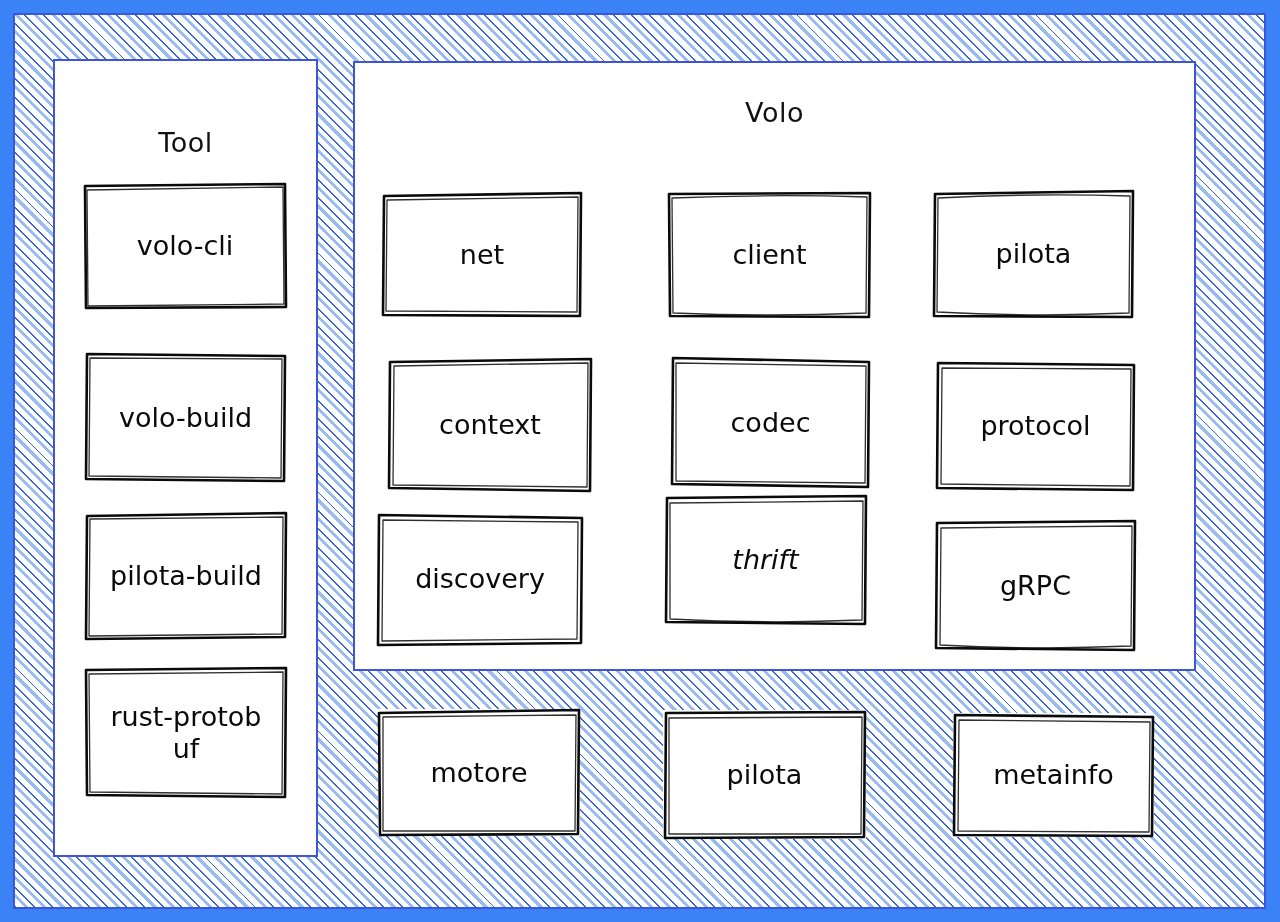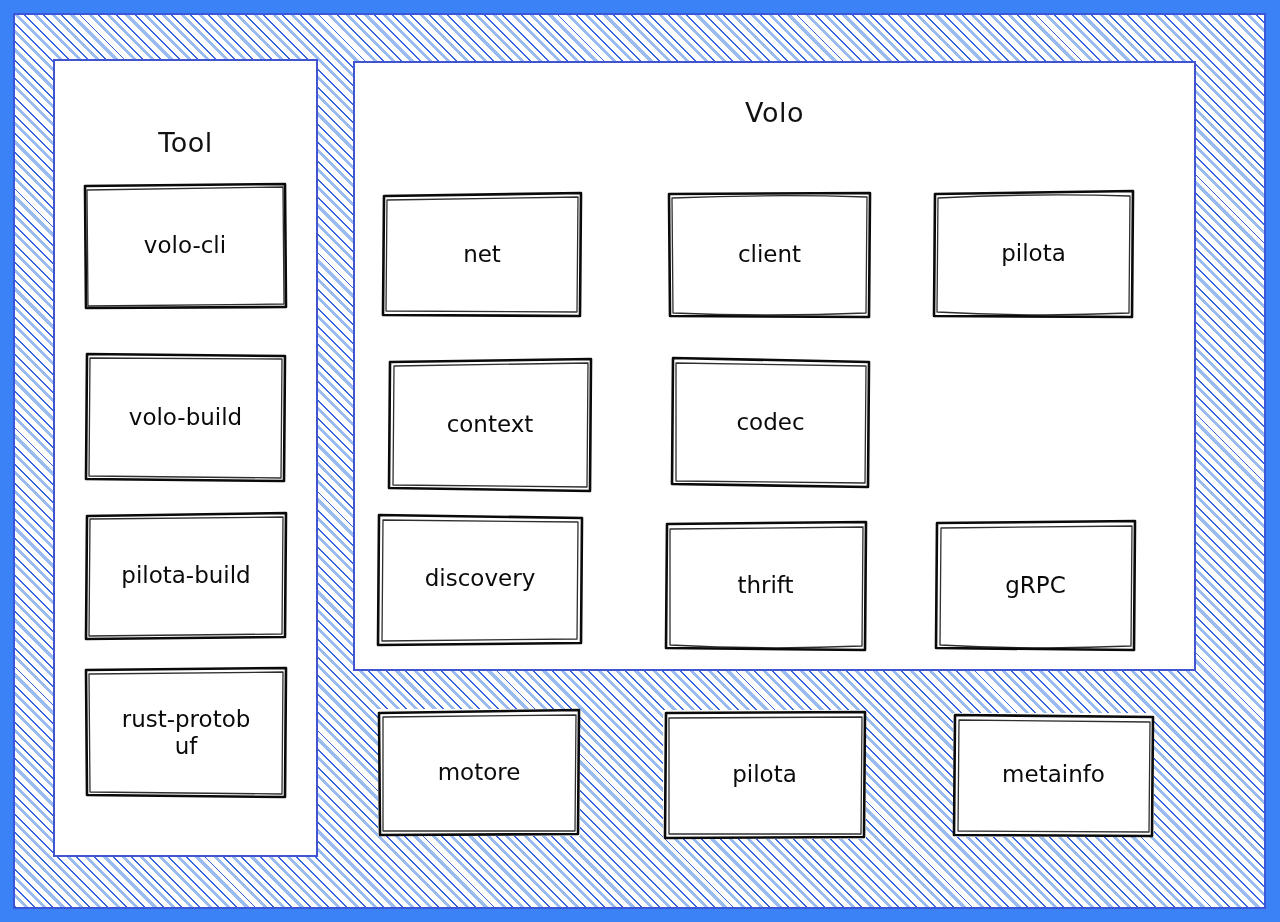--- a/index.html
+++ b/index.html
@@ -68,21 +68,21 @@
     background: #ffffff;
   }
   .node-label {
     position: absolute;
     left: 6px;
     right: 6px;
     top: 50%;
     transform: translateY(-50%);
     text-align: center;
     color: #0a0a0a;
-    font-size: 23px;
+    font-size: 27px;
     line-height: 1.18;
     word-break: break-all;
     white-space: pre-wrap;
   }
   
   .hand {
     font-family: "DejaVu Sans", sans-serif;
     font-weight: 500;
     transform-origin: center;
   }
@@ -177,31 +177,39 @@
 
   <div class="node" style="left:668px; top:354px; width:205px; height:137px;">
     <div class="node-bg"></div>
     <svg width="205" height="137" viewBox="0 0 205 137">
       <path d="M5,4 L201,8 L200,133 L4,130 Z" fill="none" stroke="#0a0a0a" stroke-width="2.6" stroke-linecap="round" stroke-linejoin="round"></path>
       <path d="M8,9 L198,12 L197,129 L8,127 Z" fill="none" stroke="#0a0a0a" stroke-width="1.3" stroke-linecap="round" stroke-linejoin="round" opacity="0.85"></path>
     </svg>
     <div class="node-label hand">codec</div>
   </div>
 
+  <div class="node" style="left:934px; top:358px; width:203px; height:136px;">
+    <div class="node-bg"></div>
+    <svg width="203" height="136" viewBox="0 0 203 136">
+      <path d="M4,5 L200,7 L199,132 L3,130 Z" fill="none" stroke="#0a0a0a" stroke-width="2.6" stroke-linecap="round" stroke-linejoin="round"></path>
+      <path d="M8,10 L197,11 L196,128 L7,126 Z" fill="none" stroke="#0a0a0a" stroke-width="1.3" stroke-linecap="round" stroke-linejoin="round" opacity="0.85"></path>
+    </svg>
+    <div class="node-label hand">protocol</div>
+  </div>
 
   <div class="node" style="left:375px; top:510px; width:210px; height:138px;">
     <div class="node-bg"></div>
     <svg width="210" height="138" viewBox="0 0 210 138">
       <path d="M4,5 L207,8 L206,133 L3,135 Z" fill="none" stroke="#0a0a0a" stroke-width="2.6" stroke-linecap="round" stroke-linejoin="round"></path>
       <path d="M8,10 L203,12 L202,129 L7,131 Z" fill="none" stroke="#0a0a0a" stroke-width="1.3" stroke-linecap="round" stroke-linejoin="round" opacity="0.85"></path>
     </svg>
     <div class="node-label hand">discovery</div>
   </div>
 
-  <div class="node" style="left:662px; top:518px; width:207px; height:136px;">
+  <div class="node" style="left:662px; top:492px; width:207px; height:136px;font-style:italic;">
     <div class="node-bg"></div>
     <svg width="207" height="136" viewBox="0 0 207 136">
       <path d="M5,6 L204,4 L203,132 L4,130 Z" fill="none" stroke="#0a0a0a" stroke-width="2.6" stroke-linecap="round" stroke-linejoin="round"></path>
       <path d="M8,11 L201,9 L200,128 Q104,132 8,127 Z" fill="none" stroke="#0a0a0a" stroke-width="1.3" stroke-linecap="round" stroke-linejoin="round" opacity="0.85"></path>
     </svg>
     <div class="node-label hand">thrift</div>
   </div>
 
   <div class="node" style="left:933px; top:517px; width:205px; height:137px;">
     <div class="node-bg"></div>

